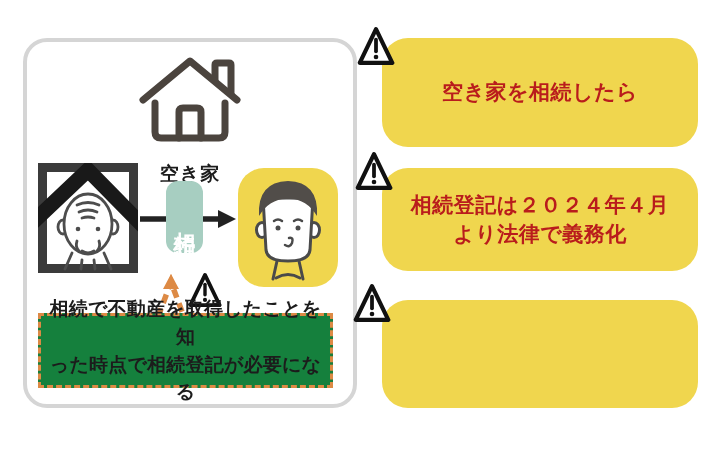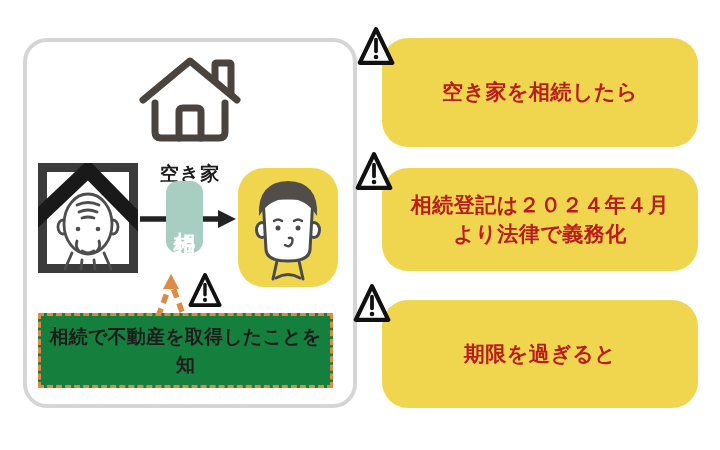--- a/index.html
+++ b/index.html
@@ -136,20 +136,21 @@
       <circle cx="18" cy="30.5" r="2.2" fill="#111111"></circle>
     </svg>
 
     <svg class="dashed-up-arrow" viewBox="0 0 40 46">
       <path d="M20 1 L12 16 H28 Z" fill="#dd8a45"></path>
       <polyline points="7,44 20,9 33,44" fill="none" stroke="#dd8a45" stroke-width="5.5" stroke-dasharray="9 6"></polyline>
     </svg>
 
     <div class="note-box">
       <span>相続で不動産を取得したことを知</span>
+      <span>った時点で相続登記が必要になる</span>
     </div>
   </div>
 
   <svg class="tri t1" viewBox="0 0 36 40">
     <path d="M18 4 L33.5 36 H2.5 Z" fill="#ffffff" stroke="#111111" stroke-width="4" stroke-linejoin="round"></path>
     <line x1="18" y1="14" x2="18" y2="25" stroke="#111111" stroke-width="3.6" stroke-linecap="round"></line>
     <circle cx="18" cy="30.5" r="2.2" fill="#111111"></circle>
   </svg>
   <div class="callout c1">
     <span>空き家を相続したら</span>
@@ -164,16 +165,15 @@
     <span>相続登記は２０２４年４月</span>
     <span>より法律で義務化</span>
   </div>
 
   <svg class="tri t3" viewBox="0 0 36 40">
     <path d="M18 4 L33.5 36 H2.5 Z" fill="#ffffff" stroke="#111111" stroke-width="4" stroke-linejoin="round"></path>
     <line x1="18" y1="14" x2="18" y2="25" stroke="#111111" stroke-width="3.6" stroke-linecap="round"></line>
     <circle cx="18" cy="30.5" r="2.2" fill="#111111"></circle>
   </svg>
   <div class="callout c3">
-    <span>期限を過ぎると</span>
   </div>
 
 </div>
 
 </body></html>

